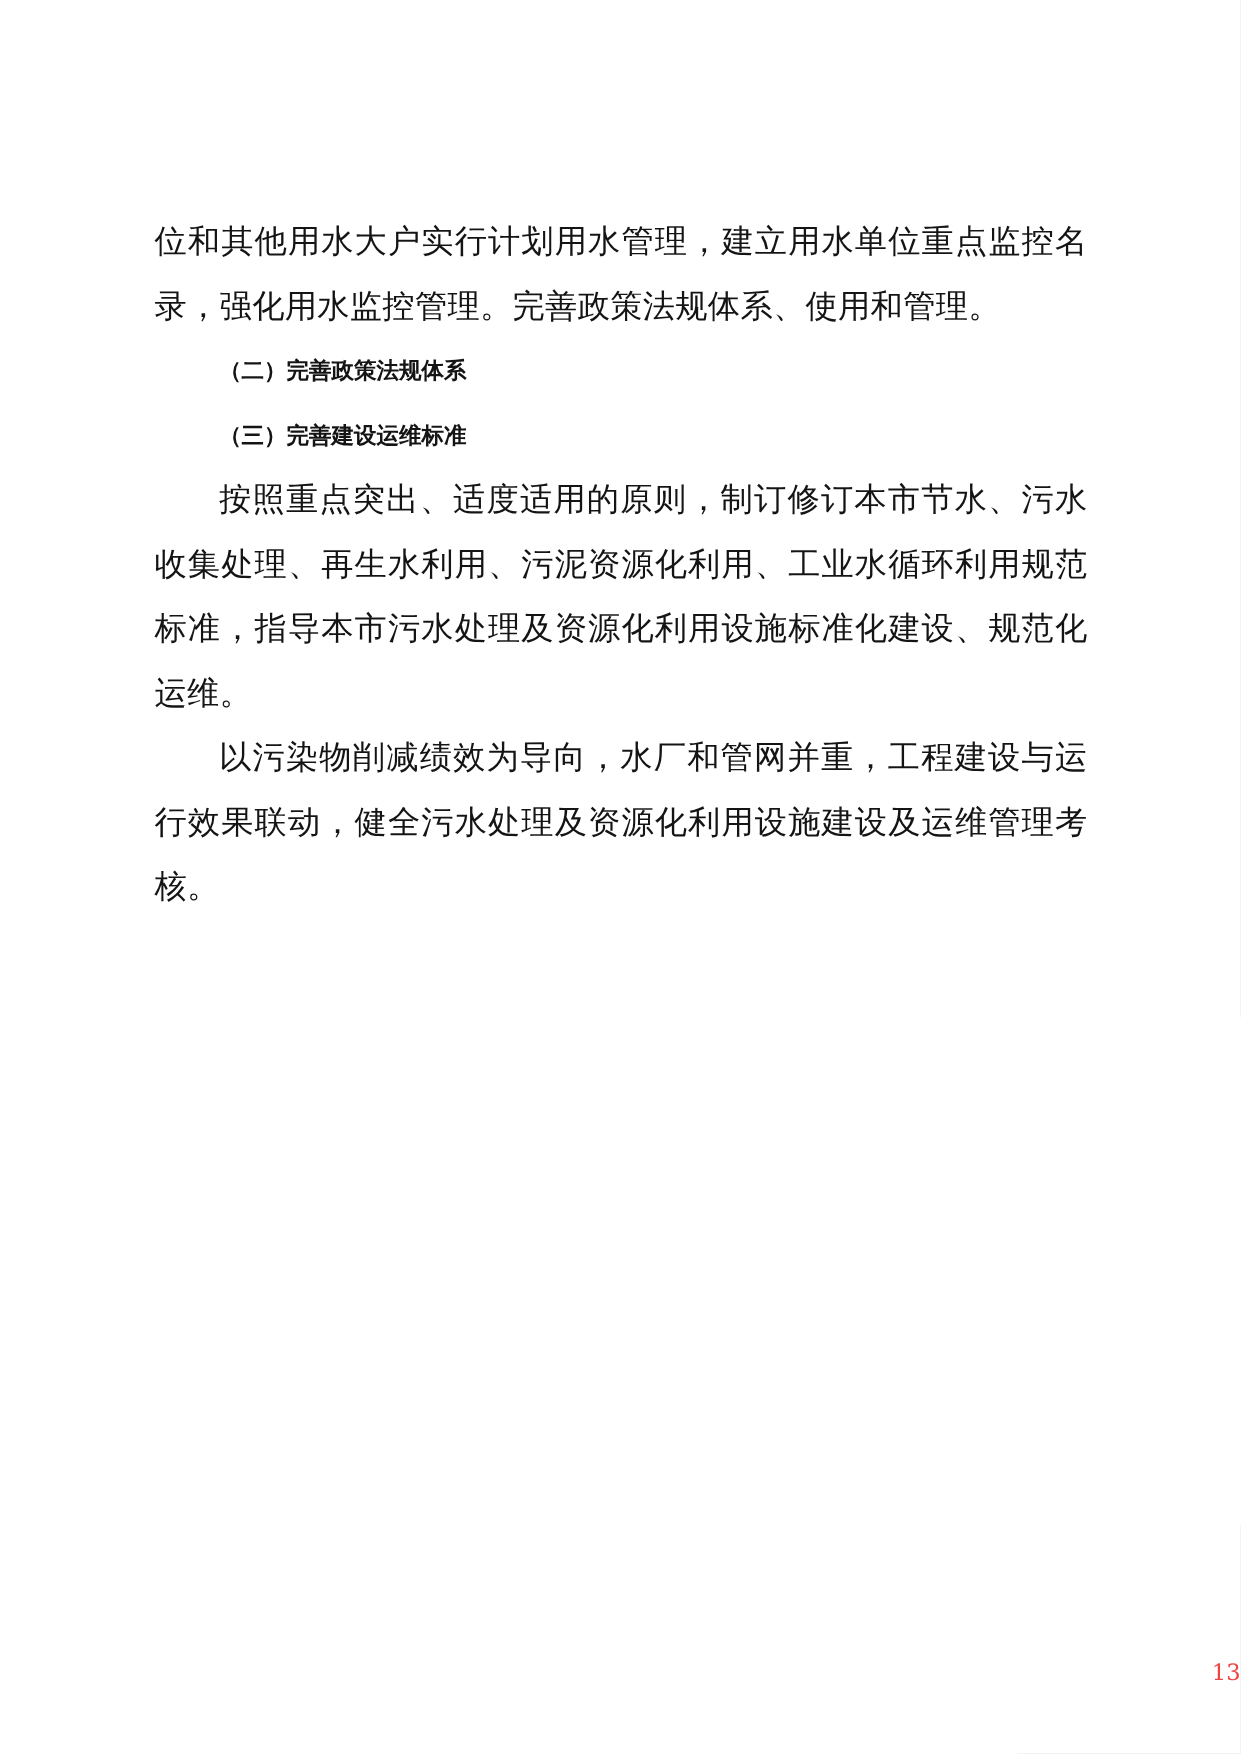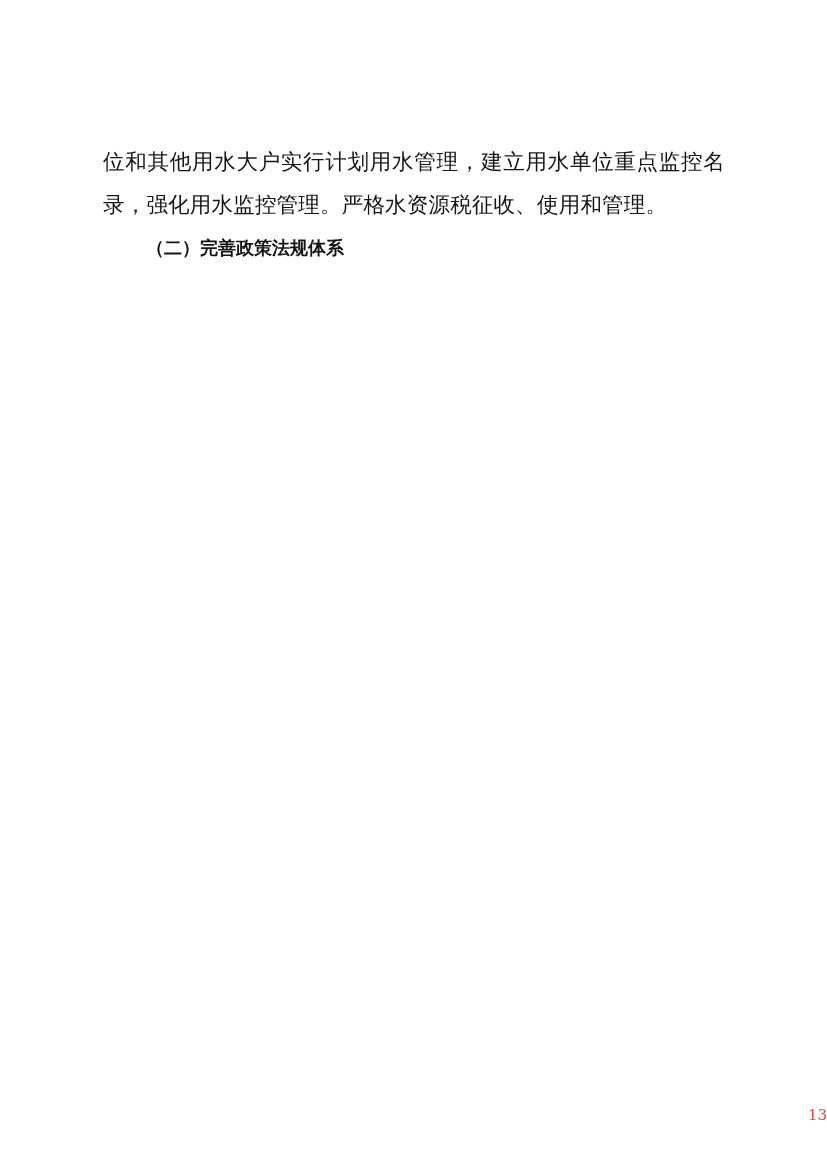--- a/index.html
+++ b/index.html
@@ -30,21 +30,21 @@
     letter-spacing: 0.2px;
     text-align: justify;
     text-justify: inter-ideograph;
     margin: 0;
     color: #141414;
   }
   .para.indent {
     text-indent: 43px;
   }
   .heading {
-    font-size: 18px;
+    font-size: 15px;
     line-height: 43px;
     margin: 0;
     text-indent: 43px;
     font-weight: bold;
     color: #141414;
     font-family: "DejaVu Sans", "Liberation Sans", sans-serif;
   }
   .page-number {
     position: absolute;
     bottom: 45px;
@@ -54,17 +54,20 @@
     font-size: 15px;
     color: #ef4444;
     font-family: "DejaVu Serif", "Liberation Serif", serif;
   }
 </style>
 </head>
 <body>
 
 <div class="page">
   <div class="content">
-    <p class="para">位和其他用水大户实行计划用水管理，建立用水单位重点监控名录，强化用水监控管理。严格水资源税征收、使用和管理。</p>
+    <p class="para">位和其他用水大户实行计划用水管理，建立用水单位重点监控名录，强化用水监控管理。完善政策法规体系、使用和管理。</p>
     <p class="heading">（二）完善政策法规体系</p>
+    <p class="heading">（三）完善建设运维标准</p>
+    <p class="para indent">按照重点突出、适度适用的原则，制订修订本市节水、污水收集处理、再生水利用、污泥资源化利用、工业水循环利用规范标准，指导本市污水处理及资源化利用设施标准化建设、规范化运维。</p>
+    <p class="para indent">以污染物削减绩效为导向，水厂和管网并重，工程建设与运行效果联动，健全污水处理及资源化利用设施建设及运维管理考核。</p>
   </div>
   <div class="page-number">13</div>
 </div>
 
 </body></html>

